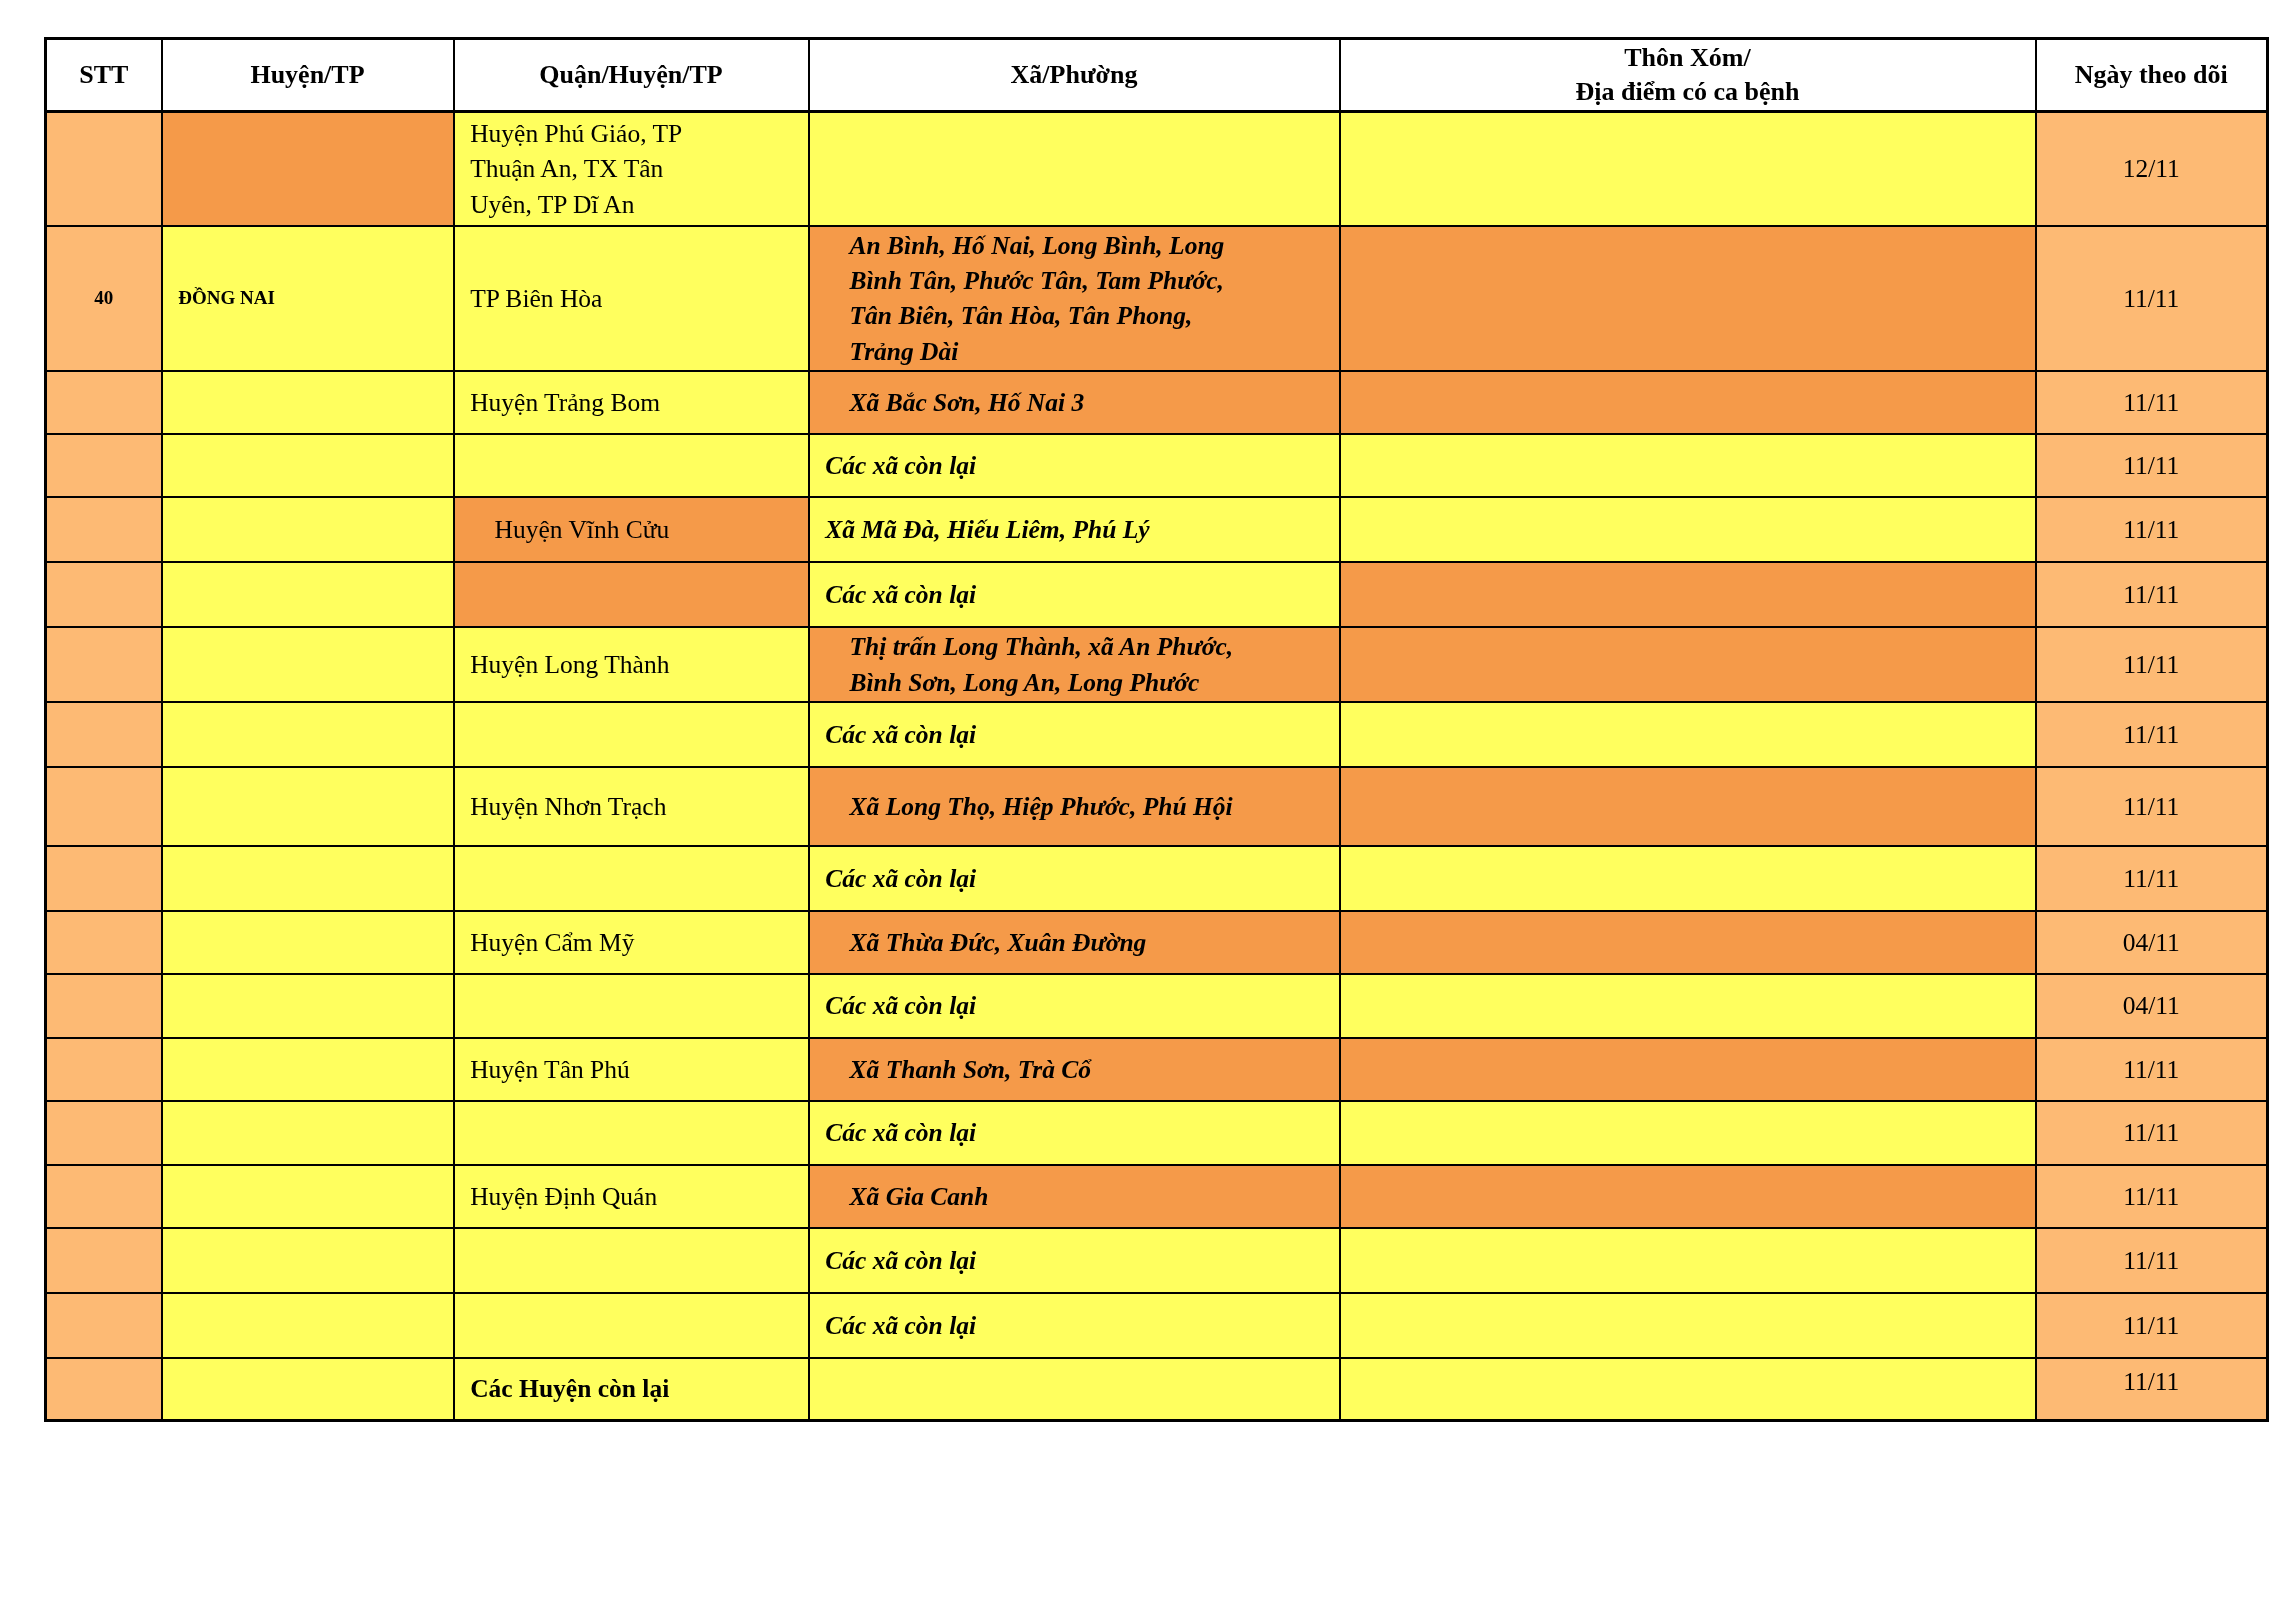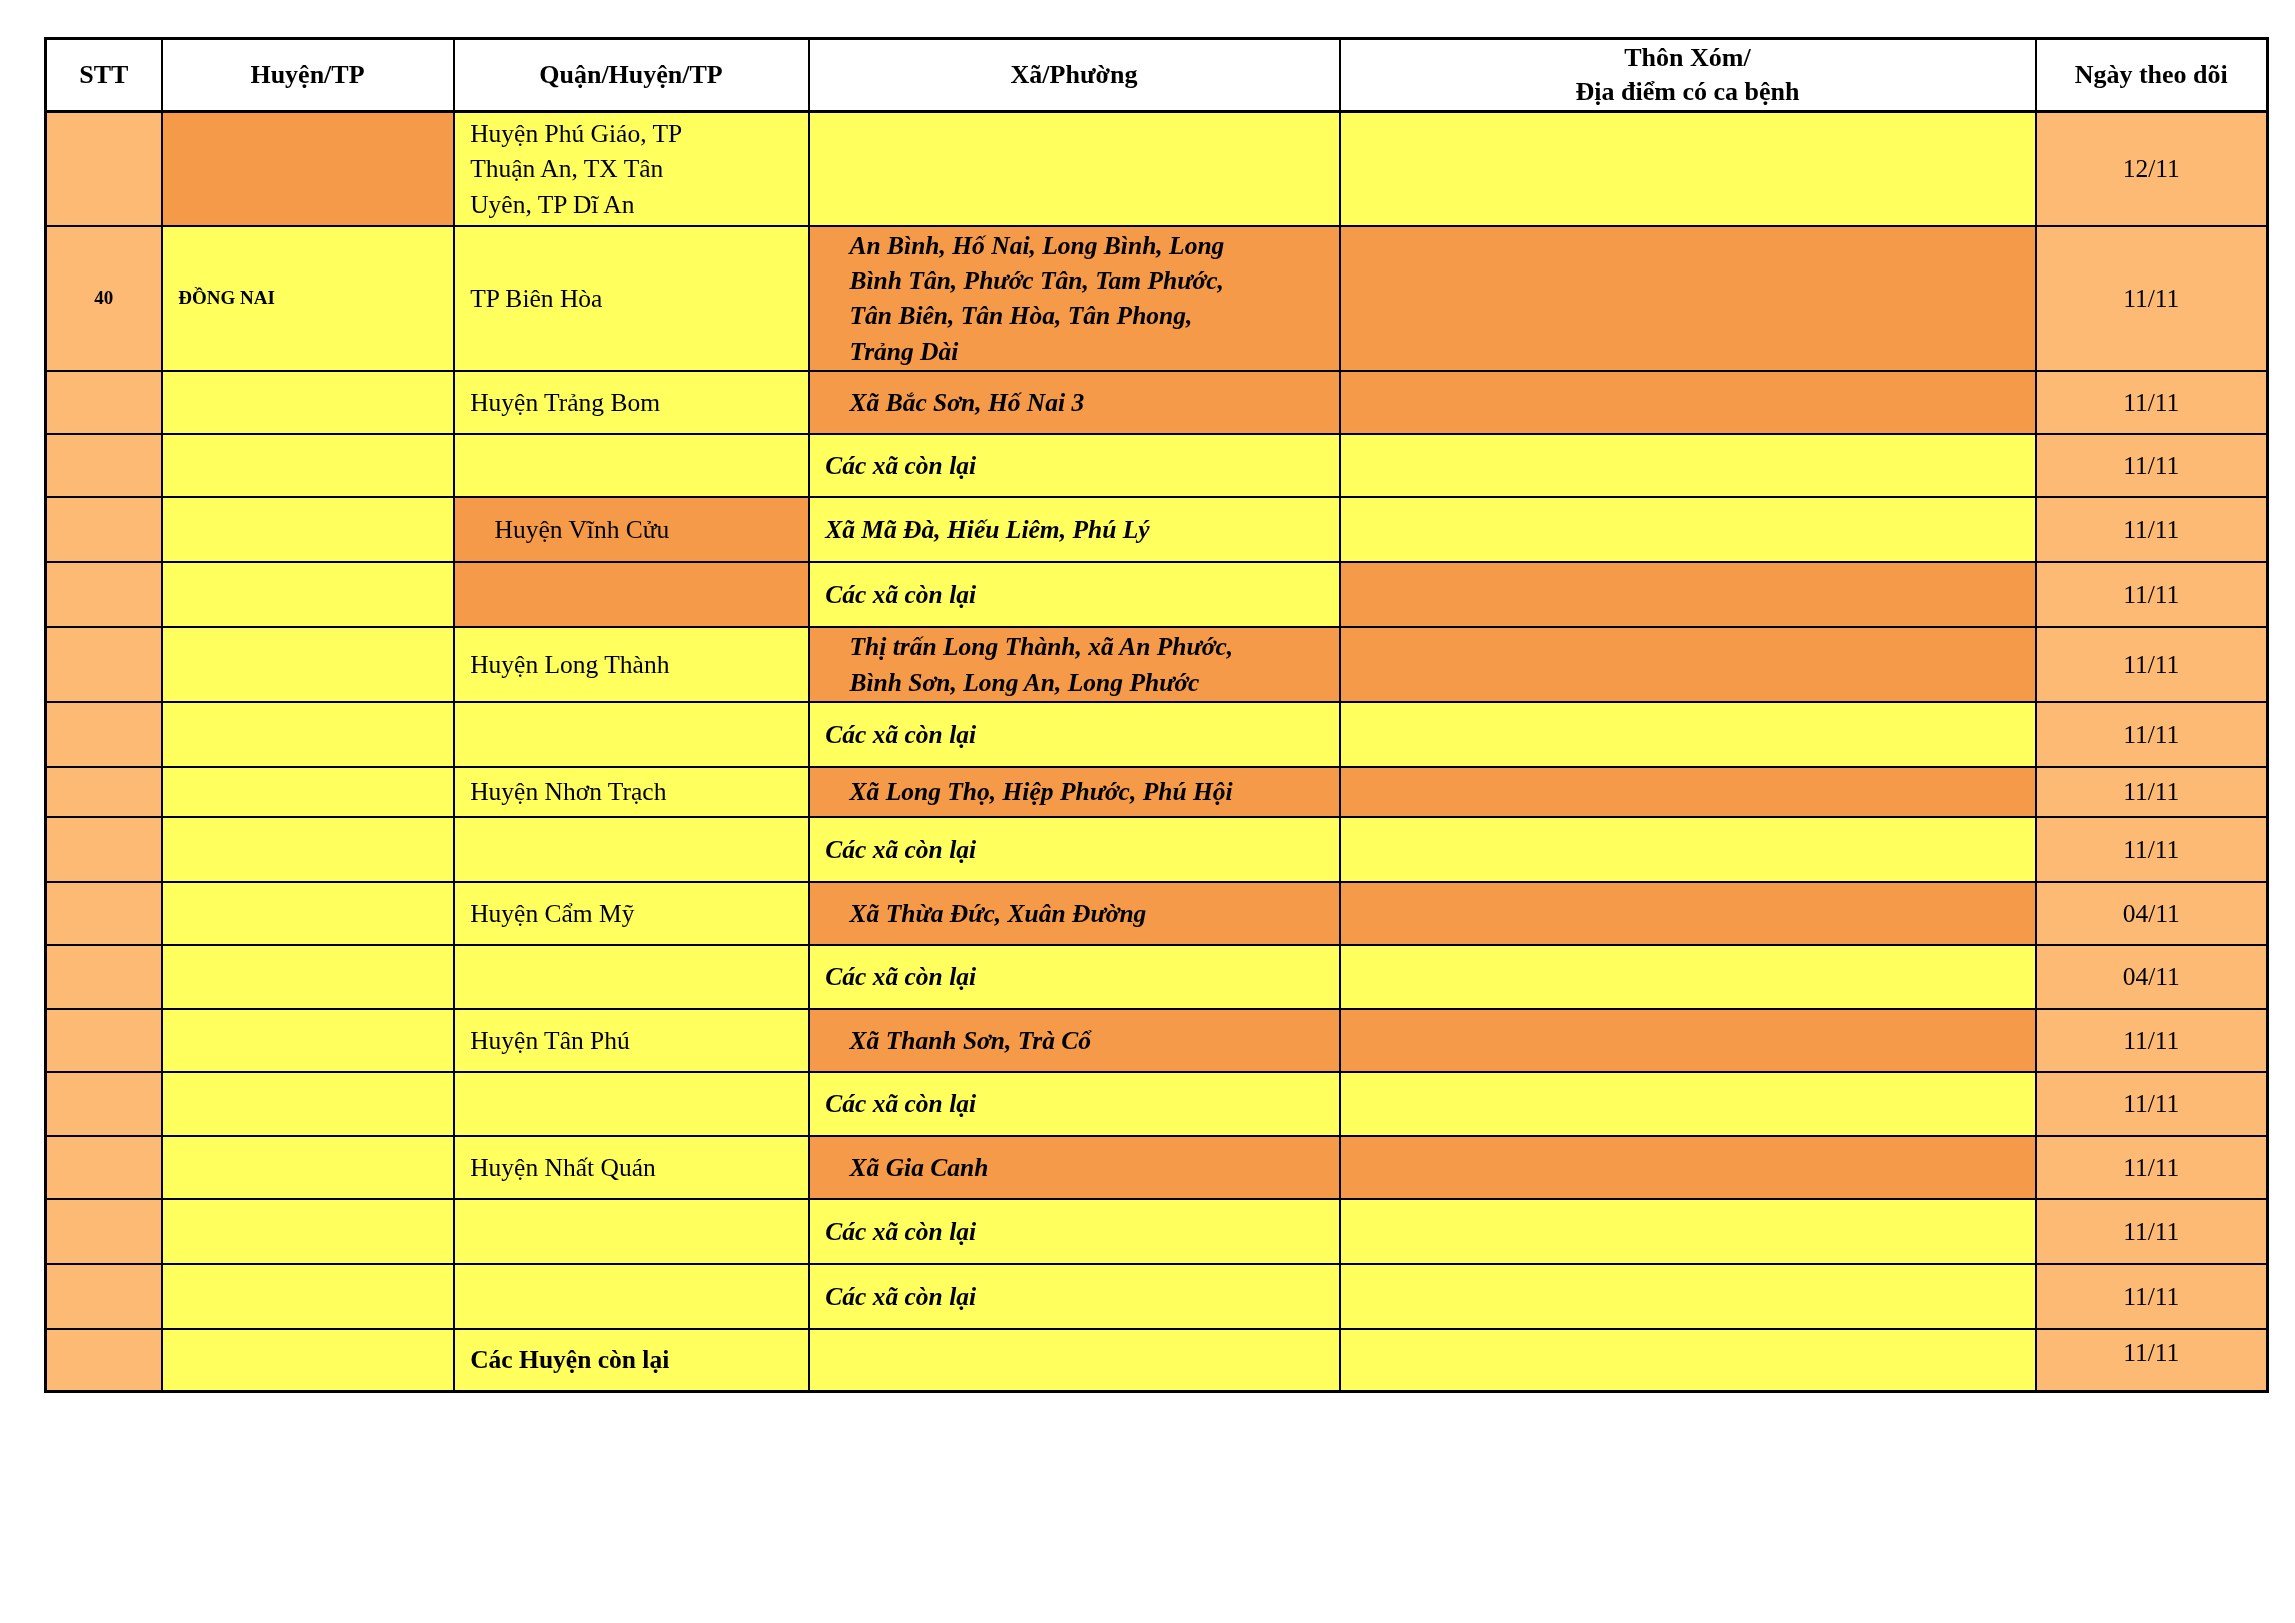--- a/index.html
+++ b/index.html
@@ -150,21 +150,21 @@
 
     <tr style="height:65px">
       <td class="w c"></td>
       <td class="y"></td>
       <td class="y"></td>
       <td class="y bi">Các xã còn lại</td>
       <td class="y"></td>
       <td class="w c">11/11</td>
     </tr>
 
-    <tr style="height:50px">
+    <tr style="height:79px">
       <td class="w c"></td>
       <td class="y"></td>
       <td class="y">Huyện Nhơn Trạch</td>
       <td class="o bi">Xã Long Thọ, Hiệp Phước, Phú Hội</td>
       <td class="o"></td>
       <td class="w c">11/11</td>
     </tr>
 
     <tr style="height:65px">
       <td class="w c"></td>
@@ -207,21 +207,21 @@
       <td class="y"></td>
       <td class="y"></td>
       <td class="y bi">Các xã còn lại</td>
       <td class="y"></td>
       <td class="w c">11/11</td>
     </tr>
 
     <tr style="height:63px">
       <td class="w c"></td>
       <td class="y"></td>
-      <td class="y">Huyện Nhất Quán</td>
+      <td class="y">Huyện Định Quán</td>
       <td class="o bi">Xã Gia Canh</td>
       <td class="o"></td>
       <td class="w c">11/11</td>
     </tr>
 
     <tr style="height:65px">
       <td class="w c"></td>
       <td class="y"></td>
       <td class="y"></td>
       <td class="y bi">Các xã còn lại</td>

